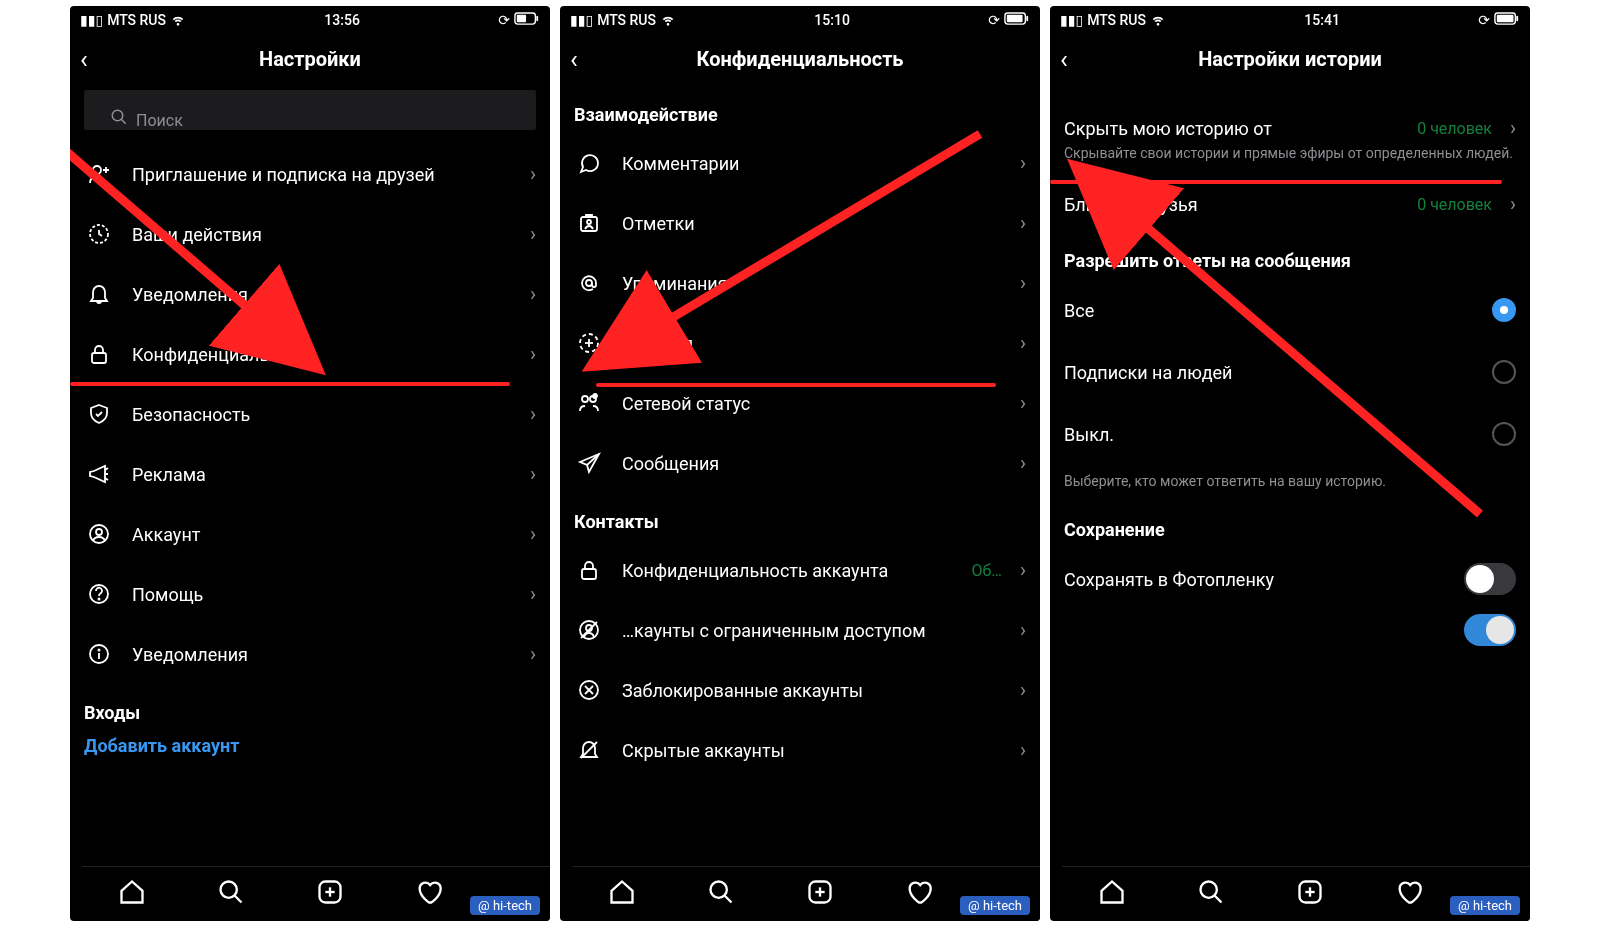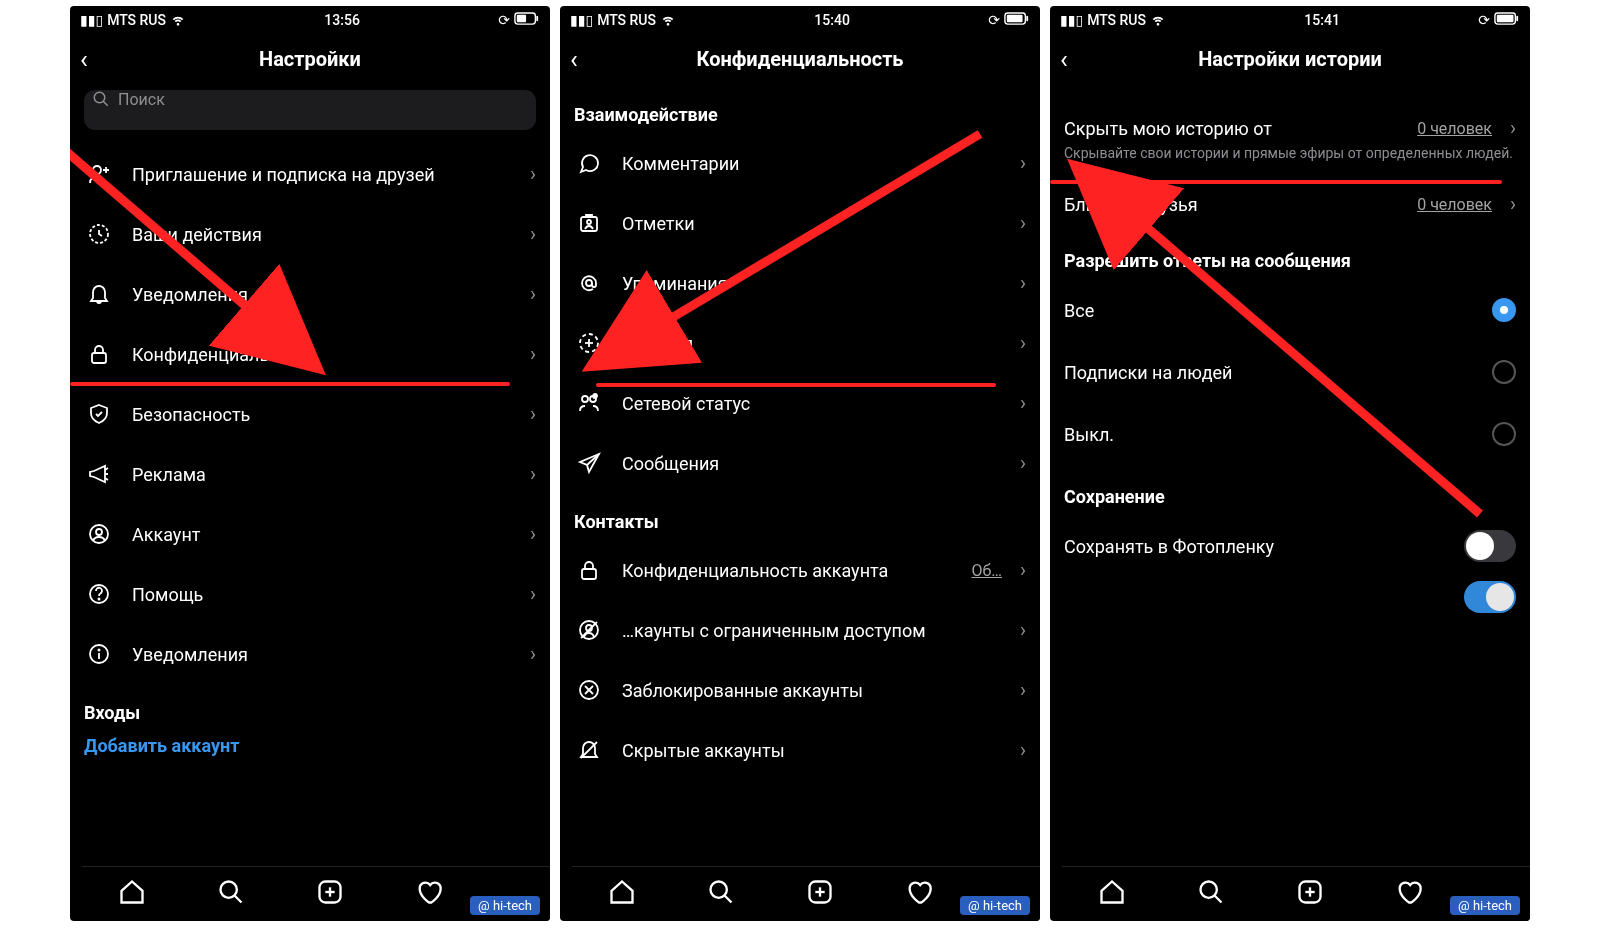--- a/index.html
+++ b/index.html
@@ -51,25 +51,25 @@
     color: #fff;
   }
   .content {
     flex: 1;
     overflow: hidden;
     padding: 0 14px;
     position: relative;
   }
   .search {
     background: #1c1c1e;
-    border-radius: 11px;
+    border-radius: 2px;
     height: 40px;
     display: flex;
-    align-items: flex-start;
-    padding: 0 8px;
+    align-items: flex-end;
+    padding: 0 26px;
     margin: 6px 0 14px 0;
     color: #8e8e93;
     gap: 8px;
   }
   .search svg { width:18px; height:18px; }
   .row {
     display: flex;
     align-items: center;
     height: 60px;
     gap: 18px;
@@ -83,22 +83,21 @@
   .row .label {
     flex: 1;
     font-size: 18px;
     color: #fff;
     white-space: nowrap;
     overflow: hidden;
     text-overflow: ellipsis;
   }
   .row .detail {
     font-size: 16px;
-    color: #a3a3a3;
-    text-decoration: underline;
+    color: #15803d;
   }
   .row .chevron {
     color: #8e8e93;
     font-size: 20px;
   }
   .section-title {
     font-size: 18px;
     font-weight: 700;
     color: #fff;
     margin: 18px 0 8px 0;
@@ -356,21 +355,21 @@
 
 <div class="phone">
   <div class="statusbar">
     <div class="left">
       <span>▮▮▯</span>
       <span>MTS RUS</span>
       <span><svg viewBox="0 0 24 24" width="16" height="16" fill="#fff">
             <path d="M12 18a2 2 0 100 4 2 2 0 000-4zm-5-3l2 2a4 4 0 016 0l2-2a7 7 0 00-10 0zm-3-3l2 2a8 8 0 0112 0l2-2a11 11 0 00-16 0z"></path>
           </svg></span>
     </div>
-    <span>15:40</span>
+    <span>15:10</span>
     <div class="right">
       <span>⟳</span>
       <span><svg viewBox="0 0 28 14" width="26" height="13">
             <rect x="1" y="1" width="22" height="12" rx="3" fill="none" stroke="#fff" stroke-width="1.5"></rect>
             <rect x="3" y="3" width="17" height="8" rx="1" fill="#fff"></rect>
             <rect x="24" y="4" width="2" height="6" rx="1" fill="#fff"></rect>
           </svg></span>
     </div>
   </div>
   <div class="header">
@@ -566,22 +565,23 @@
       <span class="radio sel"></span>
     </div>
     <div class="radio-row">
       <span class="rlabel">Подписки на людей</span>
       <span class="radio"></span>
     </div>
     <div class="radio-row">
       <span class="rlabel">Выкл.</span>
       <span class="radio"></span>
     </div>
-
-    <div class="section-title" style="margin-top:21px">Сохранение</div>
+    <div class="hint">Выберите, кто может ответить на вашу историю.</div>
+
+    <div class="section-title" style="margin-top:30px">Сохранение</div>
     <div class="radio-row">
       <span class="rlabel">Сохранять в Фотопленку</span>
       <span class="toggle"></span>
     </div>
     <div class="radio-row" style="height:40px;opacity:0.9">
       <span class="rlabel"></span>
       <span class="toggle on"></span>
     </div>
 
     <div class="underline" style="left:0;top:96px;width:452px"></div>

